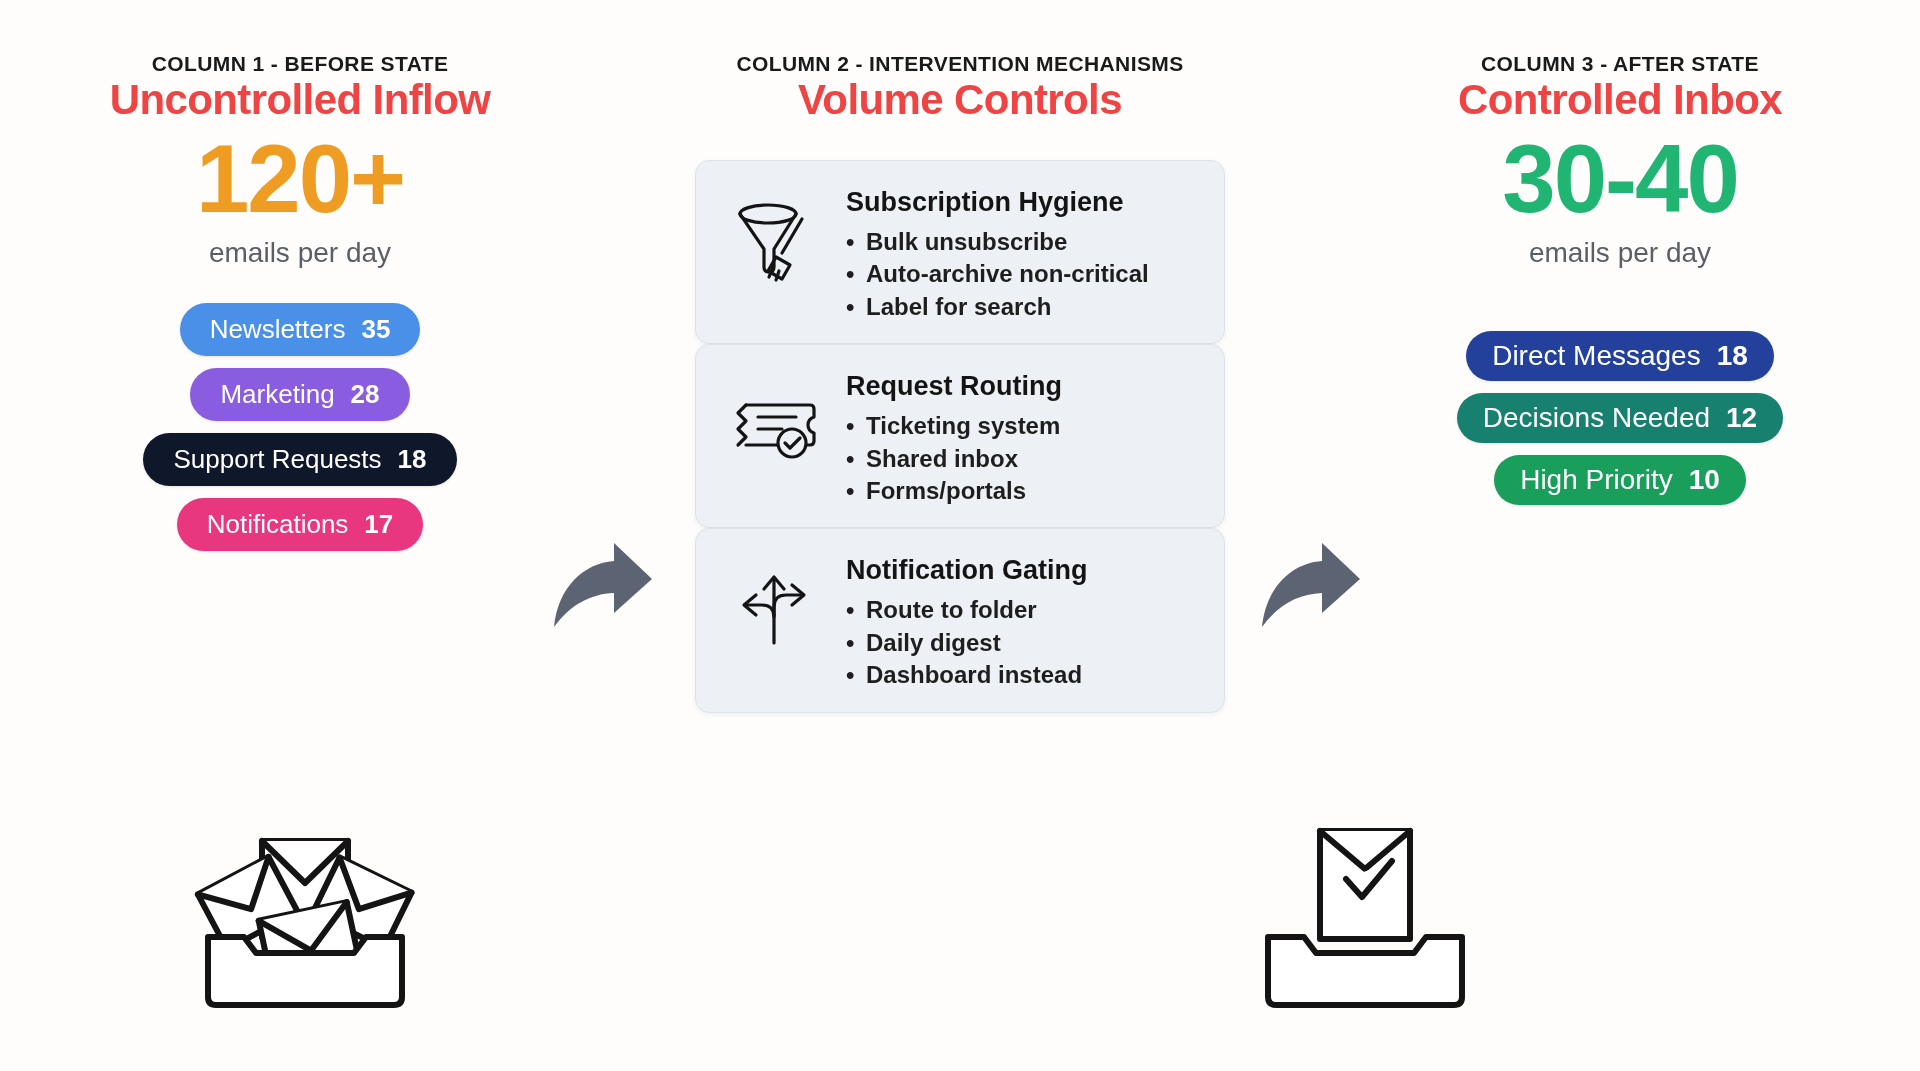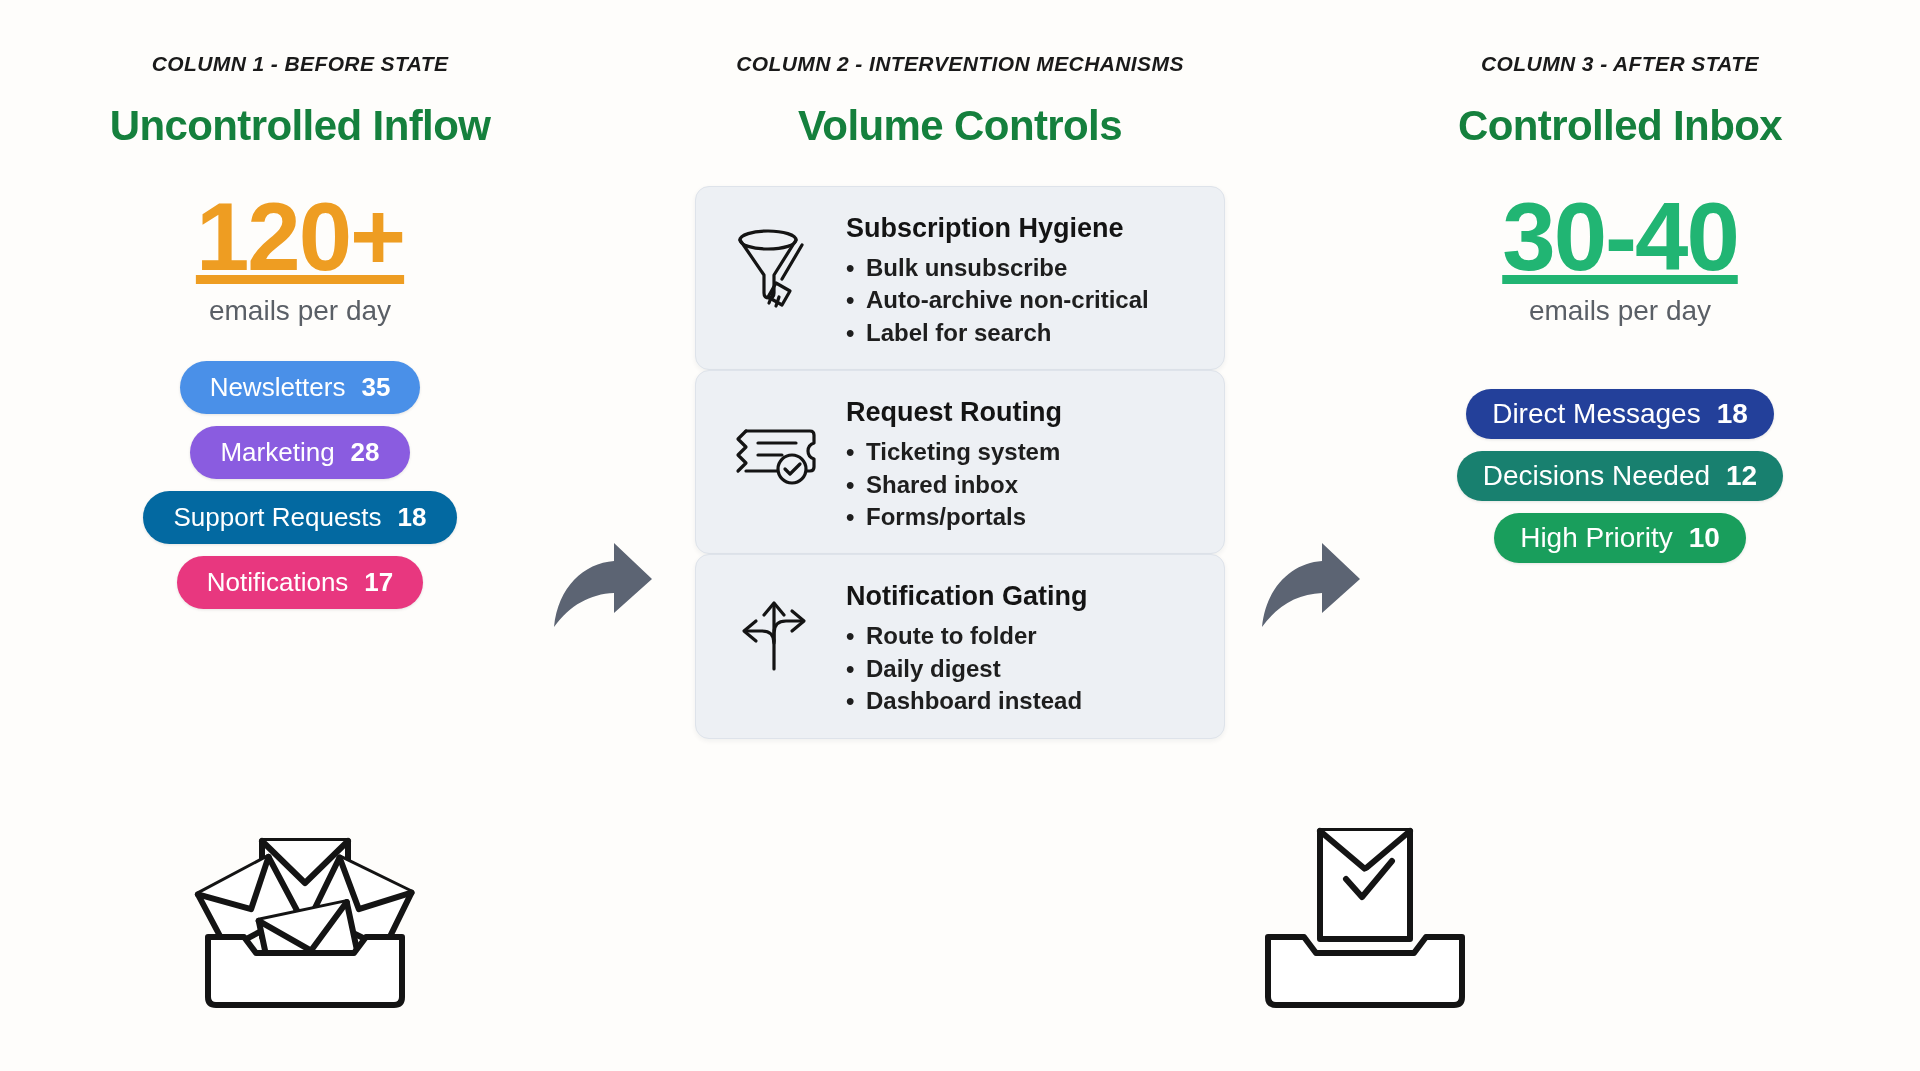--- a/index.html
+++ b/index.html
@@ -28,39 +28,36 @@
   .col-2 { left: 600px; width: 720px; }
   .col-3 { left: 1360px; width: 520px; }
 
   .kicker {
     margin-top: 52px;
     font-size: 21px;
     font-weight: 700;
     letter-spacing: 0.4px;
     color: #1A1A1A;
     white-space: nowrap;
-    font-style: italic;
   }
   .heading {
-    margin-top: 26px;
     font-size: 42px;
     font-weight: 700;
-    color: #15803d;
+    color: #ef4444;
     text-align: center;
     letter-spacing: -0.6px;
     white-space: nowrap;
   }
 
   .bignum {
-    margin-top: 39px;
+    margin-top: 7px;
     font-size: 96px;
     font-weight: 800;
     letter-spacing: -2px;
     line-height: 1.0;
-    text-decoration: underline;
   }
   .bignum.amber { color: #EE9D22; }
   .bignum.green { color: #21B573; }
 
   .subcap {
     margin-top: 10px;
     font-size: 28px;
     color: #5A5F66;
     font-weight: 400;
   }
@@ -165,21 +162,21 @@
 
     <div class="pills">
       <div class="pill" style="background:#4A90E8">
         <span>Newsletters</span>
         <span class="pill-val">35</span>
       </div>
       <div class="pill" style="background:#8A5CE0">
         <span>Marketing</span>
         <span class="pill-val">28</span>
       </div>
-      <div class="pill" style="background:#0369a1">
+      <div class="pill" style="background:#0f172a">
         <span>Support Requests</span>
         <span class="pill-val">18</span>
       </div>
       <div class="pill" style="background:#E8377F">
         <span>Notifications</span>
         <span class="pill-val">17</span>
       </div>
     </div>
   </div>
 

